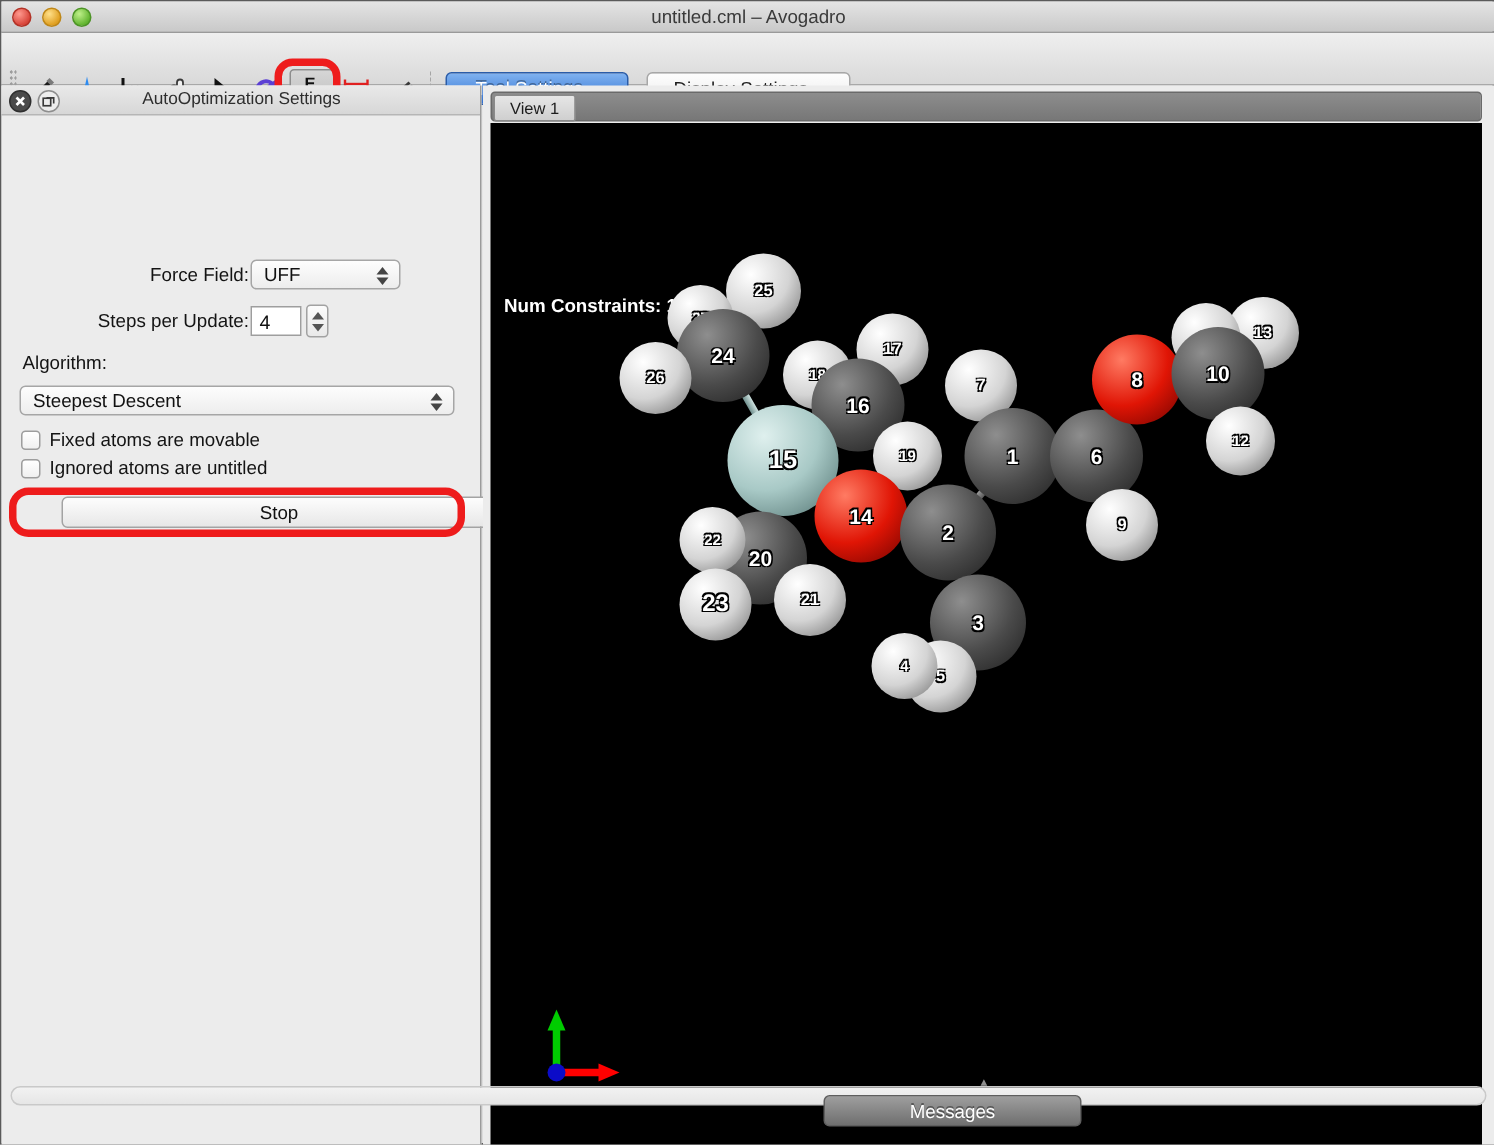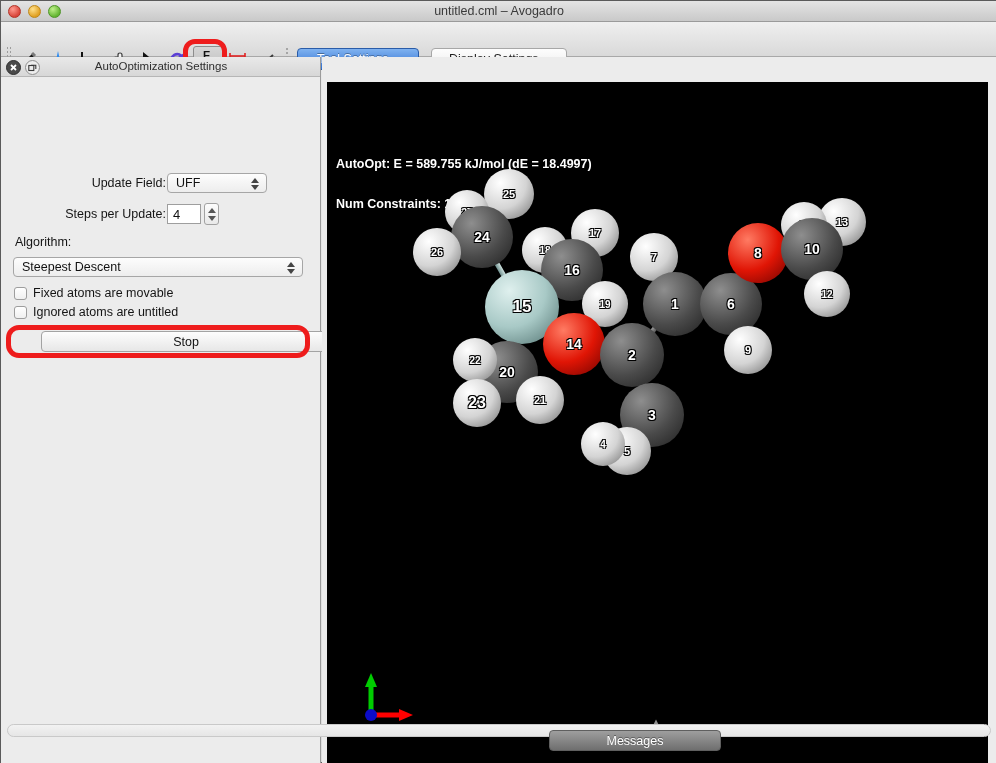--- a/index.html
+++ b/index.html
@@ -386,21 +386,21 @@
         <svg width="9" height="9" viewBox="0 0 9 9">
           <rect x="0.8" y="2.5" width="5" height="5" fill="none" stroke="#3a3a3a" stroke-width="1.1"></rect>
           <path d="M3 2.2 L7.8 2.2 L7.8 6" fill="none" stroke="#3a3a3a" stroke-width="1.1"></path>
         </svg>
       </div>
       <div class="dock-title">AutoOptimization Settings</div>
     </div>
 
     <div class="dock-body">
 
-      <div class="row-label" id="lbl-force-field">Update Field:</div>
+      <div class="row-label" id="lbl-force-field">Force Field:</div>
       <div class="popup" id="sel-force-field">
         <span>UFF</span>
         <span class="arrows">
           <span class="arr-up"></span>
             <span class="arr-dn"></span>
         </span>
       </div>
 
       <div class="row-label" id="lbl-steps">Steps per Update:</div>
       <div class="textfield" id="fld-steps">4</div>
@@ -426,23 +426,25 @@
         <span class="checkbox"></span>
         <span>Ignored atoms are untitled</span>
       </div>
 
       <div class="push-btn">Stop</div>
       <div class="ring-stop"></div>
     </div>
   </div>
 
   <div class="viewpane">
+    <div class="tabstrip">
+      <div class="tab">View 1</div>
+    </div>
 
     <div class="gl" id="gl-canvas">
-      <div class="gl-text" id="gl-energy">AutoOpt: E = 589.755 kJ/mol (dE = 18.4997)</div>
       <div class="gl-text" id="gl-constraints">Num Constraints: 1</div>
 
       <div id="molecule-layer">
           <div class="bond bond-H" style="left: 155px; top: 152.5px; width: 50.774px; transform: rotate(-57.875deg);"></div>
           <div class="bond bond-H" style="left: 155px; top: 152.5px; width: 47.4342px; transform: rotate(161.565deg);"></div>
           <div class="bond bond-H" style="left: 155px; top: 152.5px; width: 29.1548px; transform: rotate(-120.964deg);"></div>
           <div class="bond bond-Si" style="left: 155px; top: 152.5px; width: 80.6226px; transform: rotate(60.2551deg);"></div>
           <div class="bond bond-H" style="left: 245px; top: 185.5px; width: 43.566px; transform: rotate(-58.134deg);"></div>
           <div class="bond bond-H" style="left: 245px; top: 185.5px; width: 33.6006px; transform: rotate(-143.471deg);"></div>
           <div class="bond bond-H" style="left: 245px; top: 185.5px; width: 47.3814px; transform: rotate(45.8551deg);"></div>

